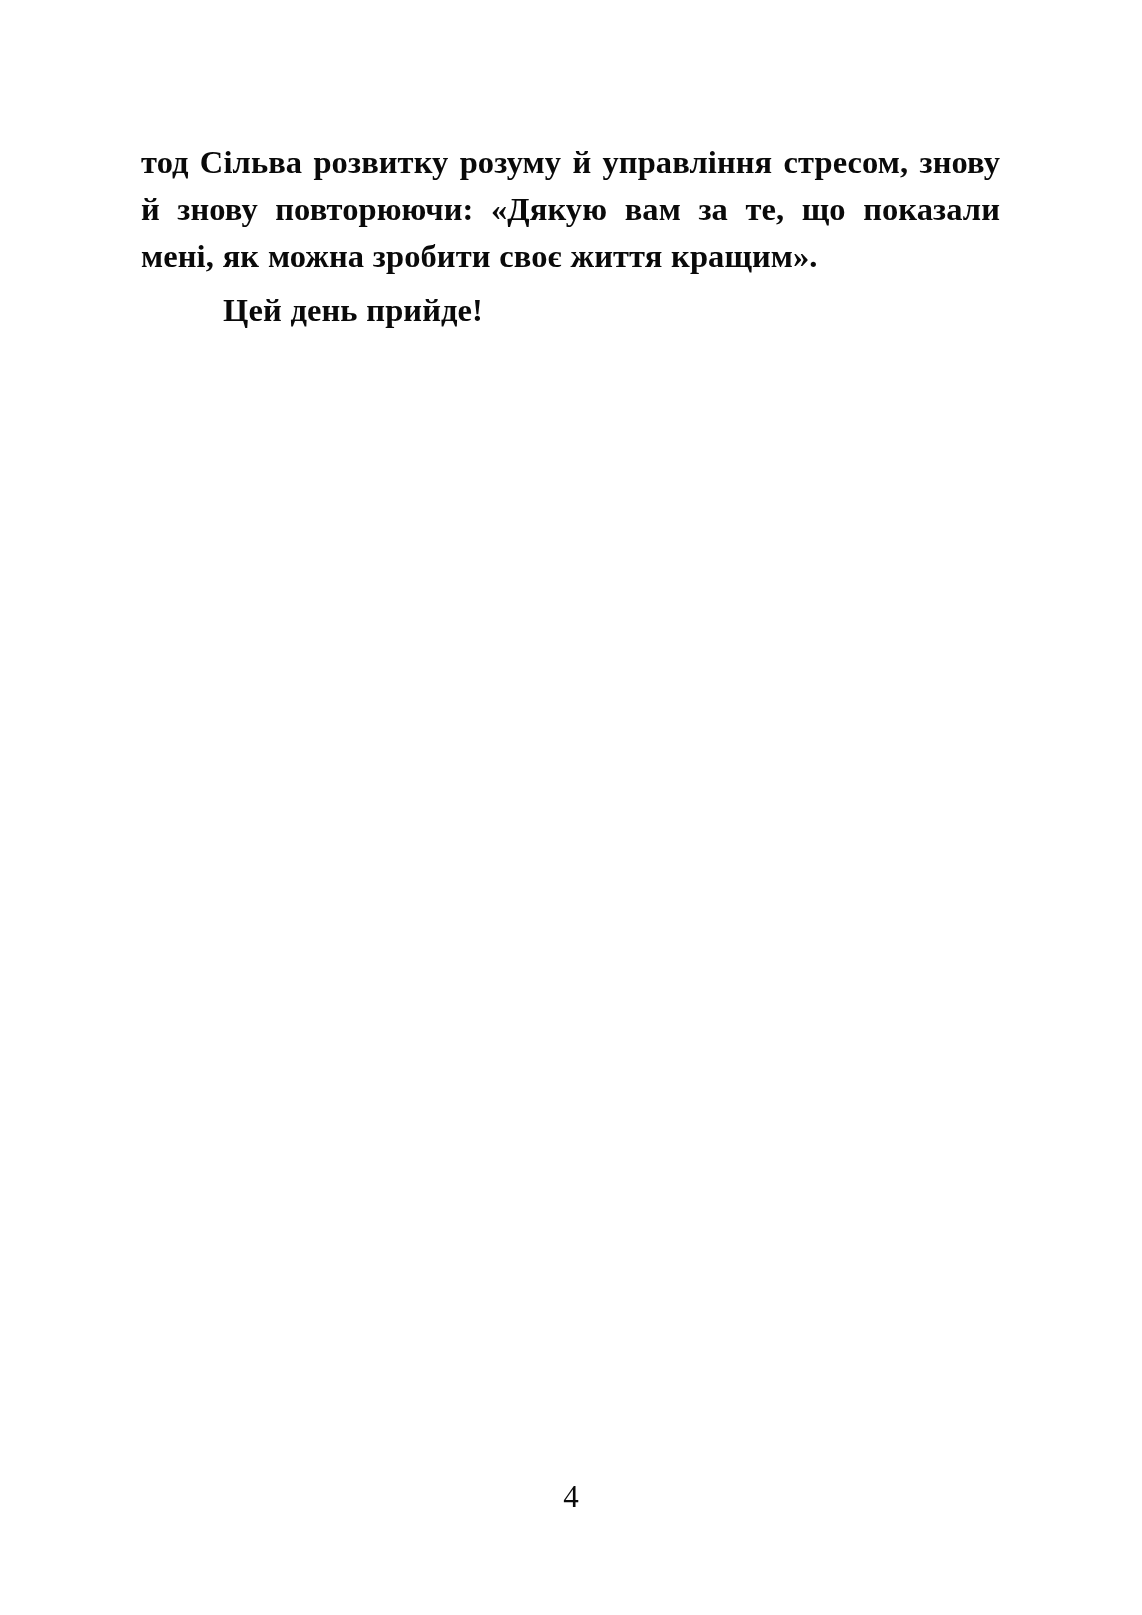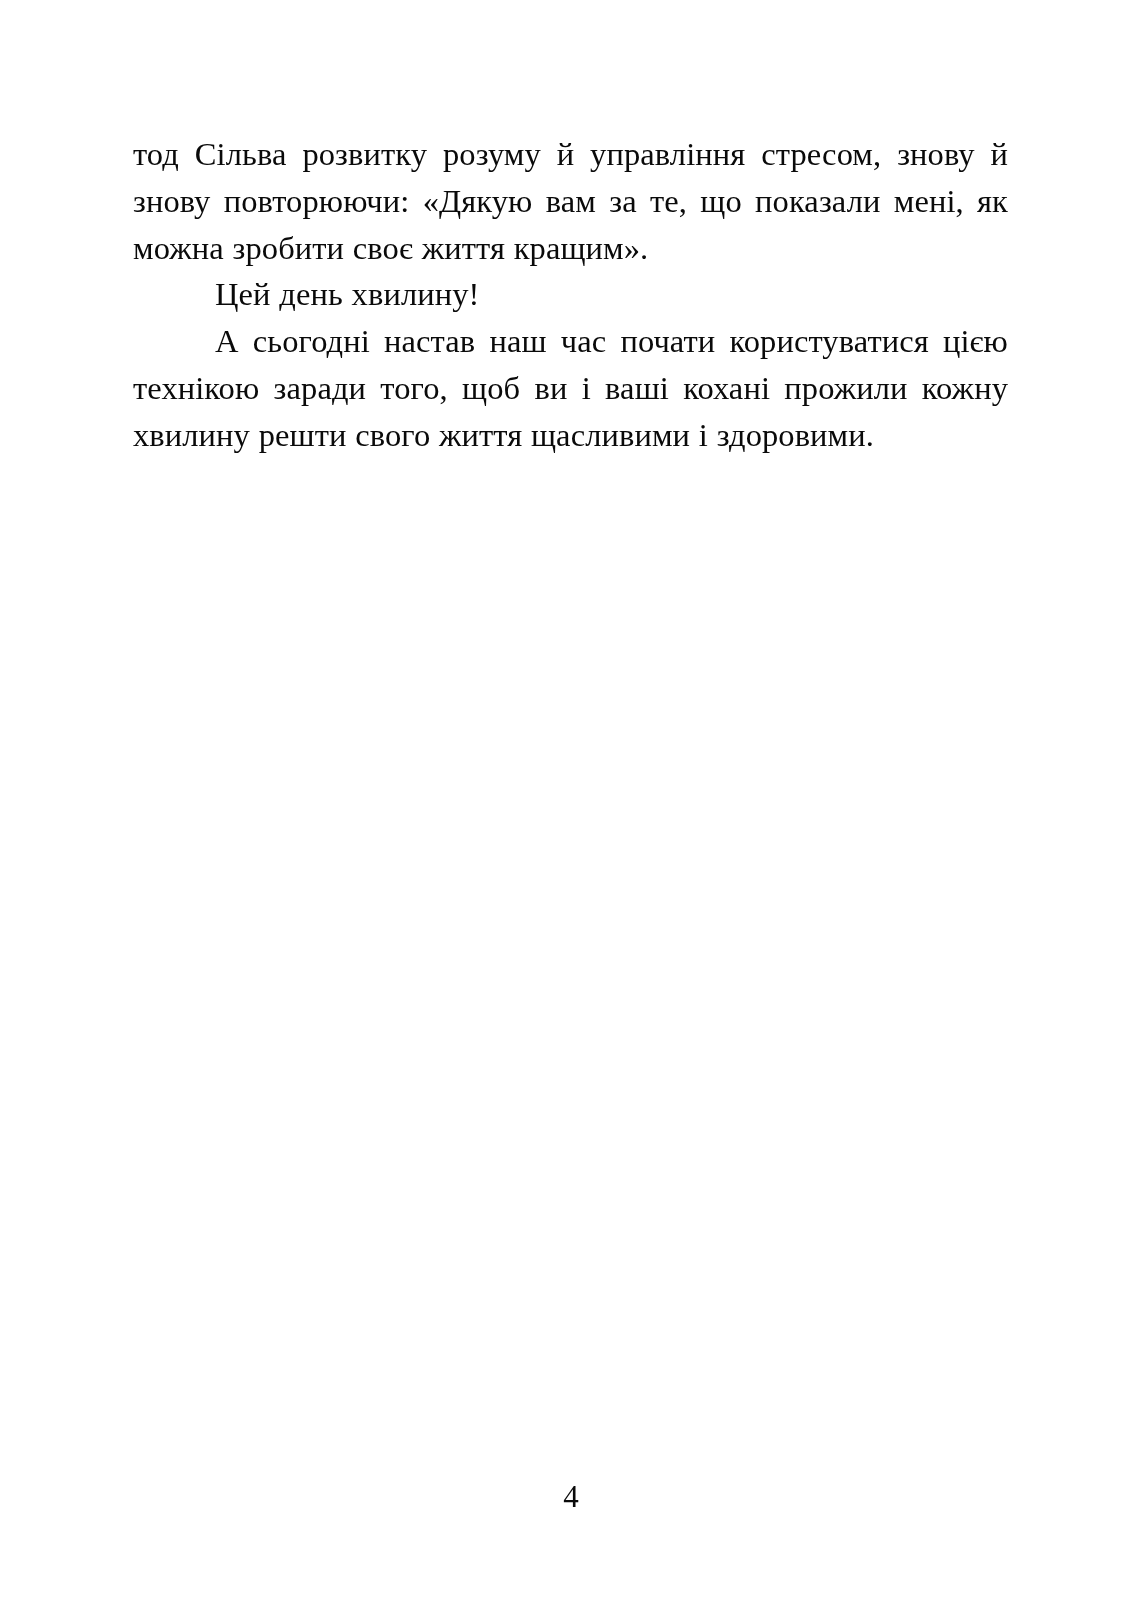--- a/index.html
+++ b/index.html
@@ -27,29 +27,30 @@
 
   
   .text-column {
     position: absolute;
     left: 133px;
     top: 131px;
     width: 875px;
   }
 
   .para {
-    margin: 0;
+    margin: 8px;
     font-size: 32.5px;
     line-height: 46.8px;
     text-align: justify;
     text-justify: inter-word;
     color: #0a0a0a;
     letter-spacing: 0.1px;
     word-spacing: 0.5px;
     hyphens: manual;
+    font-weight: bold;
   }
 
   
   .para.continuation {
     text-indent: 0;
   }
 
   
   .para.indented {
     text-indent: 82px;
@@ -71,21 +72,20 @@
 </head>
 <body>
 
 <div class="page">
 
   <div class="text-column">
 
     <p class="para continuation">тод Сільва розвитку розуму й управління стресом, знову й знову повторюючи: «Дякую вам за те, що показали мені, як можна зробити своє життя кращим».</p>
 
 
-    <p class="para indented">Цей день хвилину!</p>
+    <p class="para indented">Цей день прийде!</p>
 
-    <p class="para indented">А сьогодні настав наш час почати користуватися цією технікою заради того, щоб ви і ваші кохані прожили кожну хвилину решти свого життя щасливими і здоровими.</p>
 
   </div>
 
   <div class="folio">4</div>
 
 </div>
 
 </body></html>

